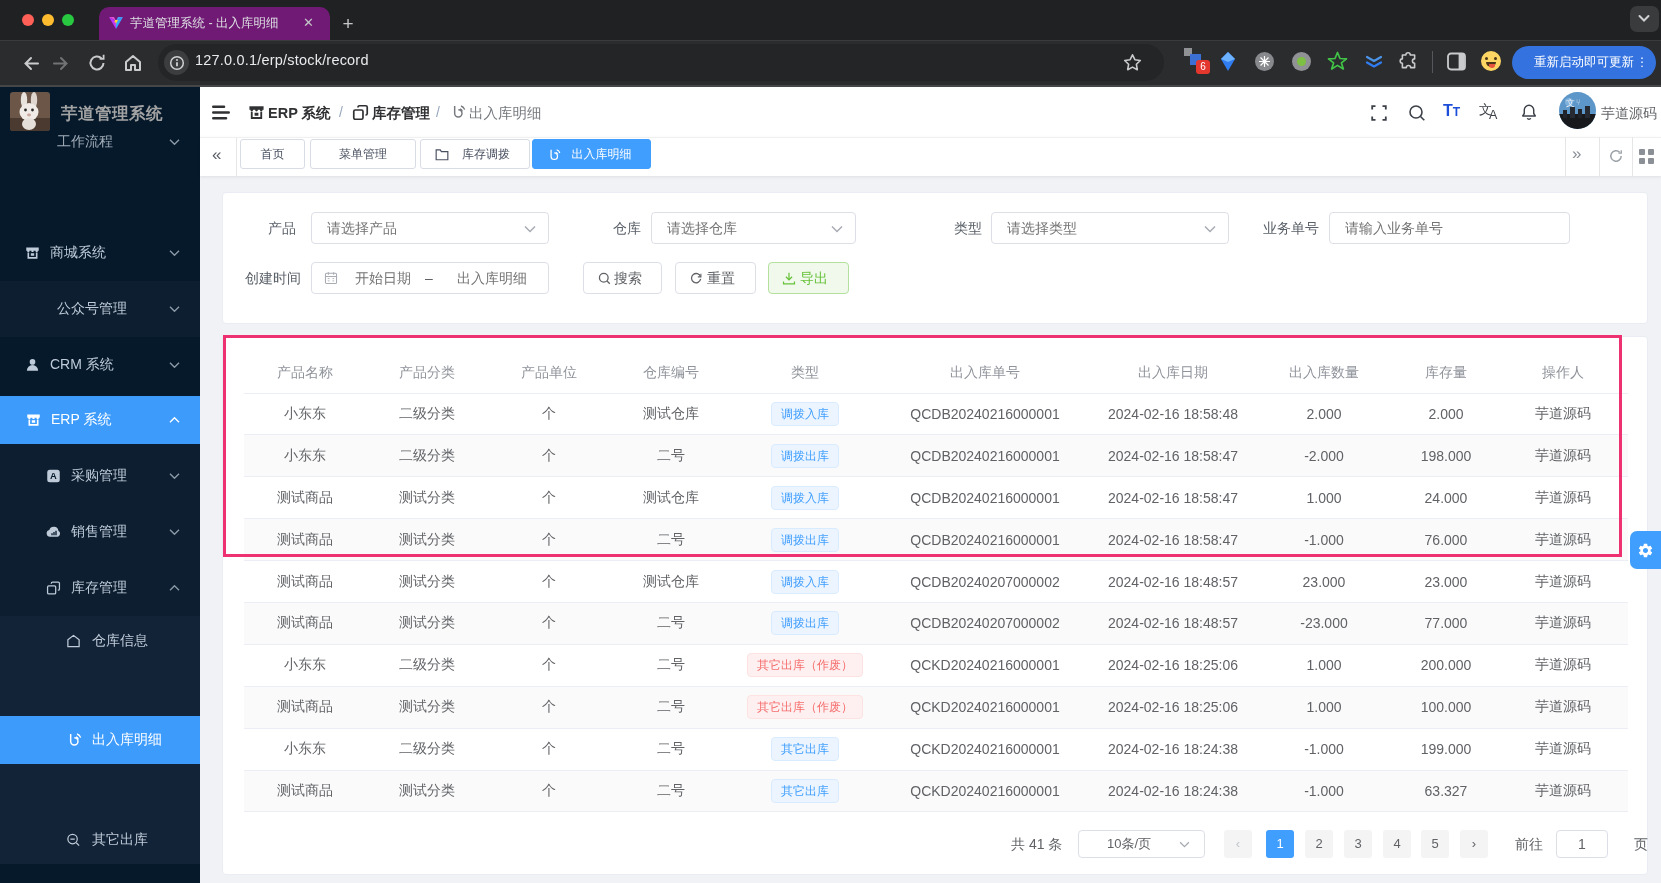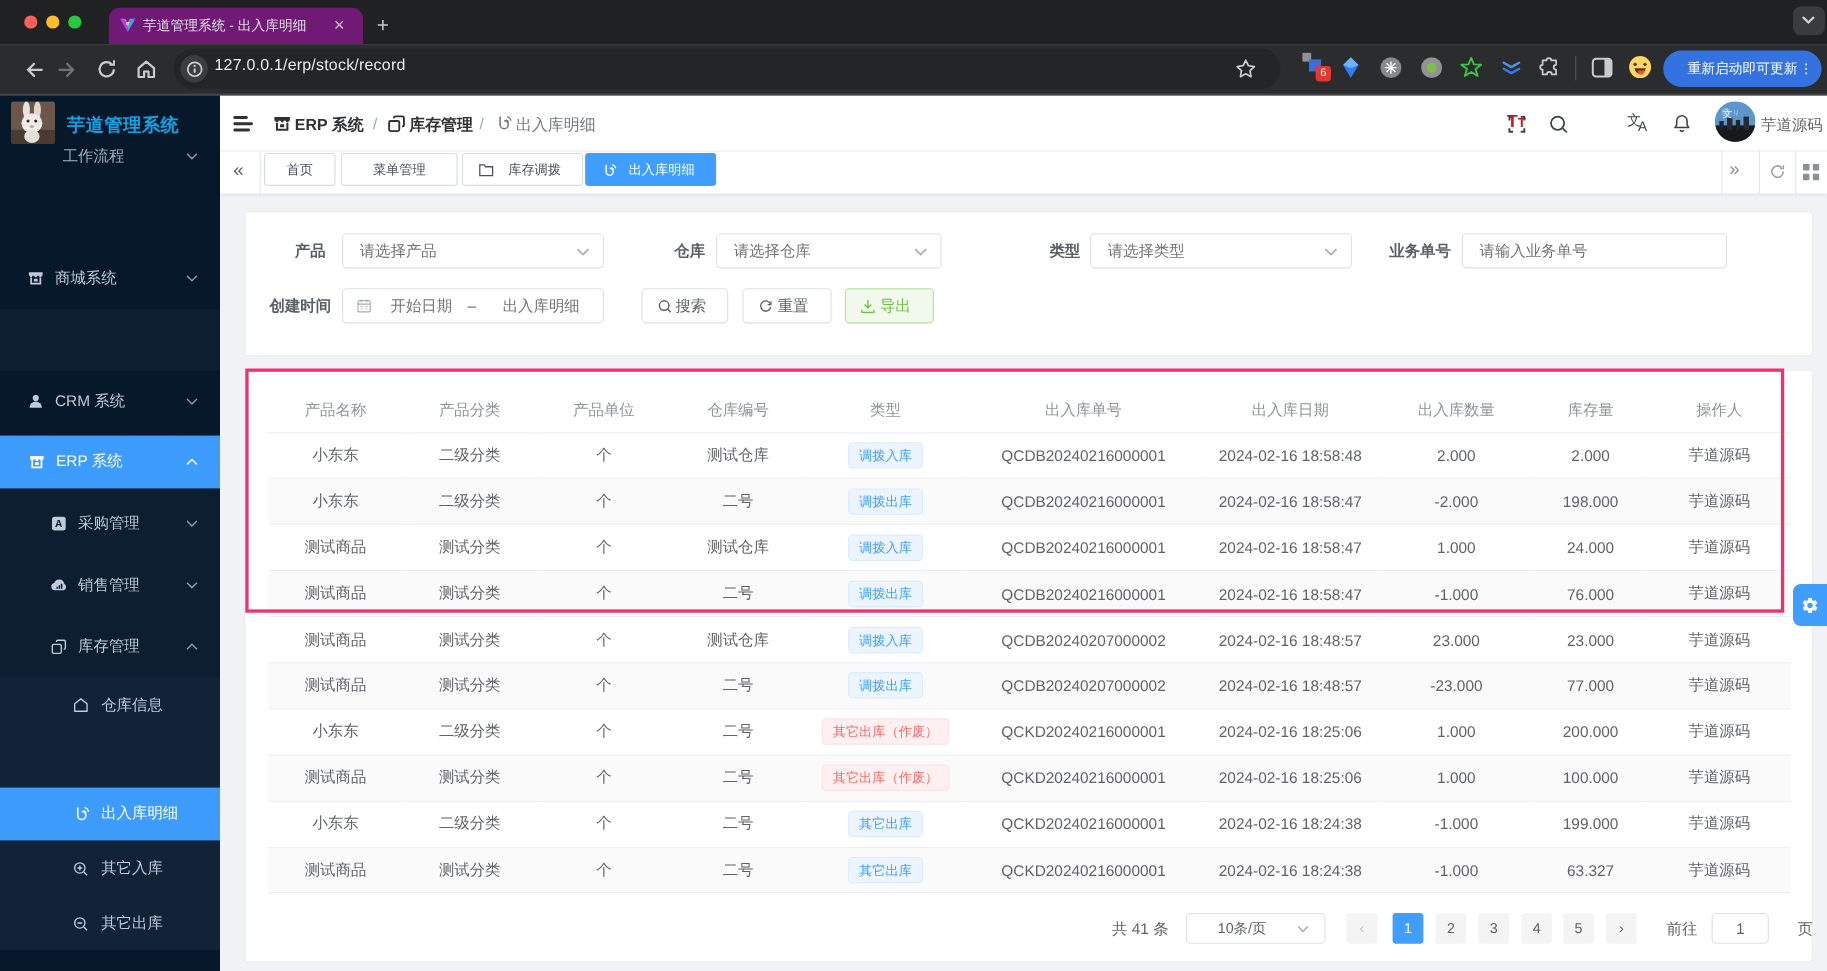--- a/index.html
+++ b/index.html
@@ -24,30 +24,30 @@
 
 .panelA{position:absolute;left:0;width:200px;background:#0c1e30}
 .panelB{position:absolute;left:0;width:200px;background:#132337}
 .mi{position:absolute;left:0;width:200px;height:48px;color:#bfcbd9;font-size:14px}
 .mi .txt{position:absolute;top:50%;transform:translateY(-50%)}
 .mi .ic{position:absolute;top:50%;transform:translateY(-50%)}
 .mi .chev{position:absolute;right:20px;top:50%;transform:translateY(-50%)}
 .mi.act{background:#3d9bfc;color:#fff}
 #logo{position:absolute;left:0;top:0;width:200px;height:55px}
 #logoimg{position:absolute;left:10px;top:5px;width:40px;height:39px;border-radius:3px;overflow:hidden}
-#logotitle{position:absolute;left:61px;top:16px;color:#0ea5e9;font-size:16.5px;font-weight:bold;letter-spacing:.5px}
+#logotitle{position:absolute;left:61px;top:16px;color:#a3a3a3;font-size:16.5px;font-weight:bold;letter-spacing:.5px}
 
 .ttag{position:absolute;top:139px;height:30px;border:1px solid #d8dce5;border-radius:3px;background:#fff;color:#495060;font-size:12px;text-align:center}
 .ttag span{display:inline-block;line-height:28px}
 .ttag.blue{background:#409eff;border-color:#409eff;color:#fff}
 .tdiv{position:absolute;top:137px;height:39px;border-left:1px solid #e6e6e6}
 
 #fcard{position:absolute;left:222px;top:192px;width:1426px;height:132px;background:#fff;border:1px solid #e9ecf2;border-radius:4px}
 #tcard{position:absolute;left:222px;top:336px;width:1426px;height:539px;background:#fff;border:1px solid #e9ecf2;border-radius:4px}
-.flabel{position:absolute;font-size:14px;color:#5a6068;font-weight:700;line-height:32px;text-align:right}
+.flabel{position:absolute;font-size:14px;color:#5a6068;font-weight:400;line-height:32px;text-align:right}
 .fbox{position:absolute;height:32px;border:1px solid #dcdfe6;border-radius:4px;background:#fff}
 .ph{position:absolute;left:15px;top:0;line-height:30px;font-size:14px;color:#737373}
 .fchev{position:absolute;right:12px;top:12px}
 .btn{position:absolute;height:32px;border:1px solid #dcdfe6;border-radius:4px;background:#fff;font-size:14px;color:#606266;text-align:center}
 
 #tbl{position:absolute;left:244px;top:354px;width:1384px;border-collapse:collapse;table-layout:fixed}
 #tbl th{height:39px;font-size:14px;color:#8f939a;font-weight:500;text-align:center;border-bottom:1px solid #ebeef5}
 #tbl td{height:41.9px;font-size:14px;color:#606266;text-align:center;border-bottom:1px solid #ebeef5}
 #tbl tr.st td{background:#fafafa}
 .pill{display:inline-block;height:24px;line-height:22px;padding:0 9px;border-radius:4px;font-size:12px}
@@ -183,20 +183,26 @@
         <circle cx="5.3" cy="8.6" r="1.9"></circle>
         <circle cx="12" cy="8.6" r="1.9"></circle>
         <circle cx="18.7" cy="8.6" r="1.9"></circle>
         <path d="M4 11 h2.6 v9.8 H4 Z M17.4 11 H20 v9.8 h-2.6 Z M4 18.4 h16 V21 H4 Z M9.3 12.5 h5.4 v4 H9.3 Z"></path>
       </svg>
     <span class="txt" style="left:50px">商城系统</span>
     <svg class="chev" width="11" height="7" viewBox="0 0 11 7" fill="none" stroke="#8a97a5" stroke-width="1.4">
         <path d="M1 1.2 L5.5 5.7 L10 1.2"></path>
       </svg>
     </div>
+  <div class="mi" style="top:198px">
+      <span class="txt" style="left:57px">公众号管理</span>
+    <svg class="chev" width="11" height="7" viewBox="0 0 11 7" fill="none" stroke="#8a97a5" stroke-width="1.4">
+        <path d="M1 1.2 L5.5 5.7 L10 1.2"></path>
+      </svg>
+    </div>
   <div class="mi" style="top:254px">
     <svg class="ic" style="left:25px" width="15" height="15" viewBox="0 0 24 24" fill="#bfcbd9">
         <circle cx="12" cy="7" r="4.5"></circle>
         <path d="M3 21 a9 9 0 0 1 18 0 Z"></path>
       </svg>
     <span class="txt" style="left:50px">CRM 系统</span>
     <svg class="chev" width="11" height="7" viewBox="0 0 11 7" fill="none" stroke="#8a97a5" stroke-width="1.4">
         <path d="M1 1.2 L5.5 5.7 L10 1.2"></path>
       </svg>
     </div>
@@ -250,27 +256,20 @@
     <span class="txt" style="left:92px">仓库信息</span>
     </div>
   <div class="mi act" style="top:629px">
     <svg class="ic" style="left:66px" width="16" height="16" viewBox="0 0 24 24" fill="none" stroke="#fff" stroke-width="2.2">
         <path d="M7 3 V14 a5.5 5.5 0 1 0 5.5 -5.5"></path>
         <path d="M15 7.5 a5 5 0 0 1 3.5 3.5" stroke-width="2"></path>
         <path d="M16.5 3 a8.5 8.5 0 0 1 5.5 5.5" stroke-width="2"></path>
       </svg>
     <span class="txt" style="left:92px">出入库明细</span>
     </div>
-  <div class="mi" style="top:679px">
-    <svg class="ic" style="left:66px" width="15" height="15" viewBox="0 0 24 24" fill="none" stroke="#bfcbd9" stroke-width="2">
-        <circle cx="10.5" cy="10.5" r="7.5"></circle>
-        <path d="M16.5 16.5 L21 21 M7 10.5 h7 M10.5 7 v7"></path>
-      </svg>
-    <span class="txt" style="left:92px">其它入库</span>
-    </div>
   <div class="mi" style="top:729px">
     <svg class="ic" style="left:66px" width="15" height="15" viewBox="0 0 24 24" fill="none" stroke="#bfcbd9" stroke-width="2">
         <circle cx="10.5" cy="10.5" r="7.5"></circle>
         <path d="M16.5 16.5 L21 21 M7 10.5 h7"></path>
       </svg>
     <span class="txt" style="left:92px">其它出库</span>
     </div>
 </div>
 <div id="header">
   <svg style="position:absolute;left:12px;top:18px" width="18" height="15" viewBox="0 0 18 15" fill="none" stroke="#303133" stroke-width="2.6" stroke-linecap="round">
@@ -297,21 +296,21 @@
       <path d="M16.5 3 a8.5 8.5 0 0 1 5.5 5.5" stroke-width="2"></path>
     </svg>
   <span style="position:absolute;left:269px;top:17px;font-size:14.5px;color:#76797e">出入库明细</span>
   <svg style="position:absolute;left:1171px;top:18px" width="16" height="16" viewBox="0 0 16 16" fill="none" stroke="#3c4048" stroke-width="1.8">
       <path d="M1.2 4.5 V1.2 H4.5 M11.5 1.2 H14.8 V4.5 M14.8 11.5 V14.8 H11.5 M4.5 14.8 H1.2 V11.5"></path>
     </svg>
   <svg style="position:absolute;left:1208px;top:17px" width="18" height="18" viewBox="0 0 18 18" fill="none" stroke="#3c4048" stroke-width="1.6">
       <circle cx="8" cy="8" r="6"></circle>
       <path d="M12.5 12.5 L16.3 16.3"></path>
     </svg>
-  <span style="position:absolute;left:1170px;top:15px;font-size:16px;font-weight:bold;color:#b91c1c">T<span style="font-size:12px">T</span></span>
+  <span style="position:absolute;left:1243px;top:15px;font-size:16px;font-weight:bold;color:#1d4ed8">T<span style="font-size:12px">T</span></span>
   <span style="position:absolute;left:1279px;top:14px;font-size:13px;color:#3c4048">文</span>
   <span style="position:absolute;left:1289px;top:21px;font-size:12.5px;color:#3c4048">A</span>
   <svg style="position:absolute;left:1320px;top:16px" width="18" height="18" viewBox="0 0 24 24" fill="none" stroke="#3c4048" stroke-width="1.9" stroke-linejoin="round">
       <path d="M12 3 a6.3 6.3 0 0 0 -6.3 6.3 V14 L3.6 17.3 H20.4 L18.3 14 V9.3 A6.3 6.3 0 0 0 12 3 Z"></path>
       <path d="M9.7 20.3 a2.6 2.6 0 0 0 4.6 0"></path>
     </svg>
   <div style="position:absolute;left:1359px;top:5px;width:37px;height:37px;border-radius:50%;overflow:hidden"><svg width="37" height="37" viewBox="0 0 37 37">
         <rect width="37" height="37" fill="#5d96c8"></rect>
         <rect y="22" width="37" height="15" fill="#17191c"></rect>
         <rect x="4" y="18" width="4" height="8" fill="#20242a"></rect>

